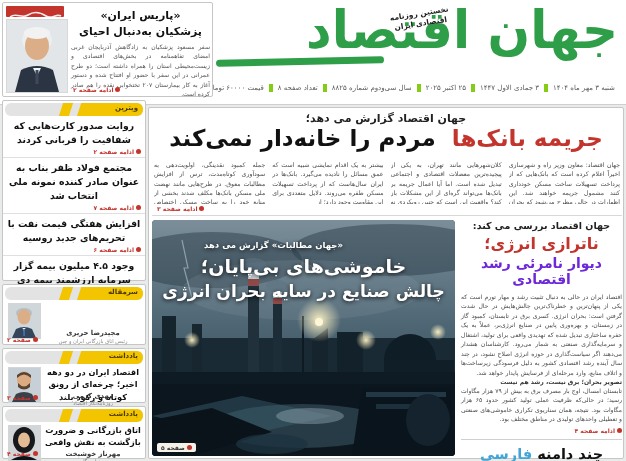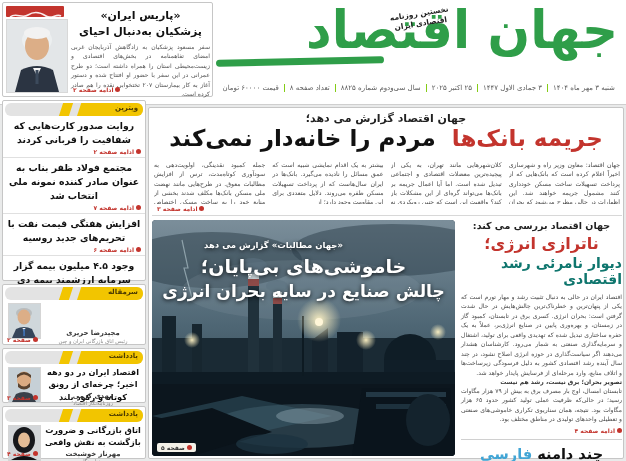--- a/index.html
+++ b/index.html
@@ -6,21 +6,21 @@
   html,body { width:626px; height:461px; overflow:hidden; }
   body { background:#e9eaea; font-family:"DejaVu Sans", sans-serif; direction:rtl; position:relative; }
   .box { position:absolute; background:#fff; border:1px solid #c6c6c6; border-radius:2px; }
 
   
   #topband { position:absolute; left:0; top:0; width:626px; height:105px; background:#fff; border-bottom:1px solid #cfcfcf; }
   #logo { position:absolute; right:8px; top:0px; font-size:50px; font-weight:bold; color:#2f9e49; line-height:1.2; transform:scaleY(1.05); letter-spacing:-2px; }
   #swash { position:absolute; left:216px; top:58px; width:168px; height:7px; background:#2f9e49; border-radius:4px; transform:rotate(-1.2deg); }
   #tagline { position:absolute; left:383px; top:9px; width:74px; transform:rotate(-9deg); font-size:7.5px; font-weight:bold; color:#222; text-align:center; line-height:1.35; }
   #dateline { position:absolute; left:220px; top:84px; width:400px; display:flex; justify-content:space-between; font-size:7px; color:#5a5a5a; }
-  #dateline span { padding:0 5px; border-left:1px solid #84cc16; white-space:nowrap; }
+  #dateline span { padding:0 5px; border-left:4px solid #84cc16; white-space:nowrap; }
   #dateline span:last-child { border-left:none; }
 
   
   #pez-box { left:2px; top:2px; width:211px; height:95px; z-index:3; }
   #pez-flag { position:absolute; left:3px; top:3px; width:58px; height:11px; background:#c3342d; border-radius:1px; overflow:hidden; }
   #pez-photo { position:absolute; left:3px; top:16px; width:62px; height:74px; border:1px solid #d8d8d8; }
   .pez-head { position:absolute; left:68px; top:5px; width:139px; text-align:center; font-size:11px; font-weight:bold; color:#111; line-height:1.45; }
   #pez-body { position:absolute; left:68px; top:39px; width:139px; font-size:6.1px; color:#555; text-align:justify; line-height:1.55; }
   .more { display:flex; align-items:center; gap:2px; color:#c3342d; font-size:6px; font-weight:bold; }
   .more .dot { width:5px; height:5px; background:#c3342d; border-radius:50%; display:inline-block; flex:0 0 auto; }
@@ -43,21 +43,21 @@
   #photo-kicker { font-size:8.5px; font-weight:bold; margin-bottom:4px; padding-right:60px; }
   #photo-line1 { font-size:19px; font-weight:bold; line-height:1.35; }
   #photo-line2 { font-size:17px; font-weight:bold; line-height:1.3; }
   #photo-badge { position:absolute; left:5px; bottom:4px; background:#f4f1e8; border-radius:2px; padding:1px 4px; font-size:6px; font-weight:bold; color:#333; z-index:2; display:flex; align-items:center; gap:2px; }
   #photo-badge .dot { width:5px; height:5px; background:#c3342d; border-radius:50%; }
 
   
   #energy-col { position:absolute; left:312px; top:112px; width:161px; height:236px; }
   #energy-kicker { text-align:center; font-size:9.5px; font-weight:bold; color:#222; }
   #energy-red { text-align:center; font-size:16px; font-weight:bold; color:#c3342d; margin-top:3px; }
-  #energy-black { font-size:14px; font-weight:bold; color:#0f766e; margin-top:2px; margin-bottom:5px; }
+  #energy-black { text-align:center; font-size:14px; font-weight:bold; color:#6d28d9; margin-top:2px; margin-bottom:5px; }
   .tiny-body { font-size:6.1px; line-height:1.55; color:#4a4a4a; text-align:justify; }
   #energy-subhead { font-size:6.1px; font-weight:bold; color:#333; margin:1px 0; }
   #energy-more { margin-top:3px; }
   #energy-divider { border-top:1px solid #d0d0d0; margin:5px 0 4px; }
   #domain-head { text-align:center; font-size:14.5px; font-weight:bold; color:#111; line-height:1.5; }
   #domain-head .blue { color:#41a5d5; }
 
   
   .side-box { left:2px; width:144px; z-index:2; }
   #side-a { top:100px; height:181px; }

